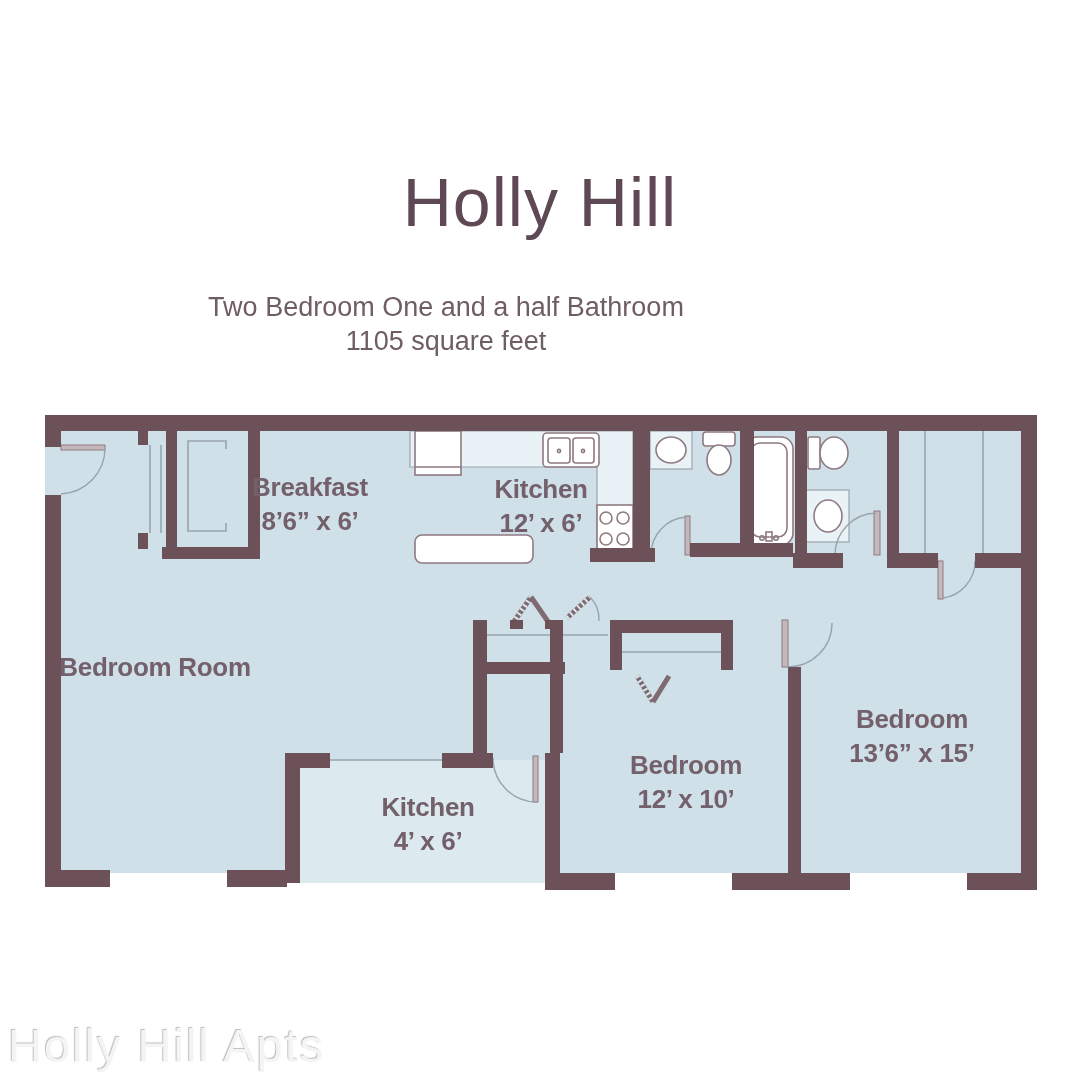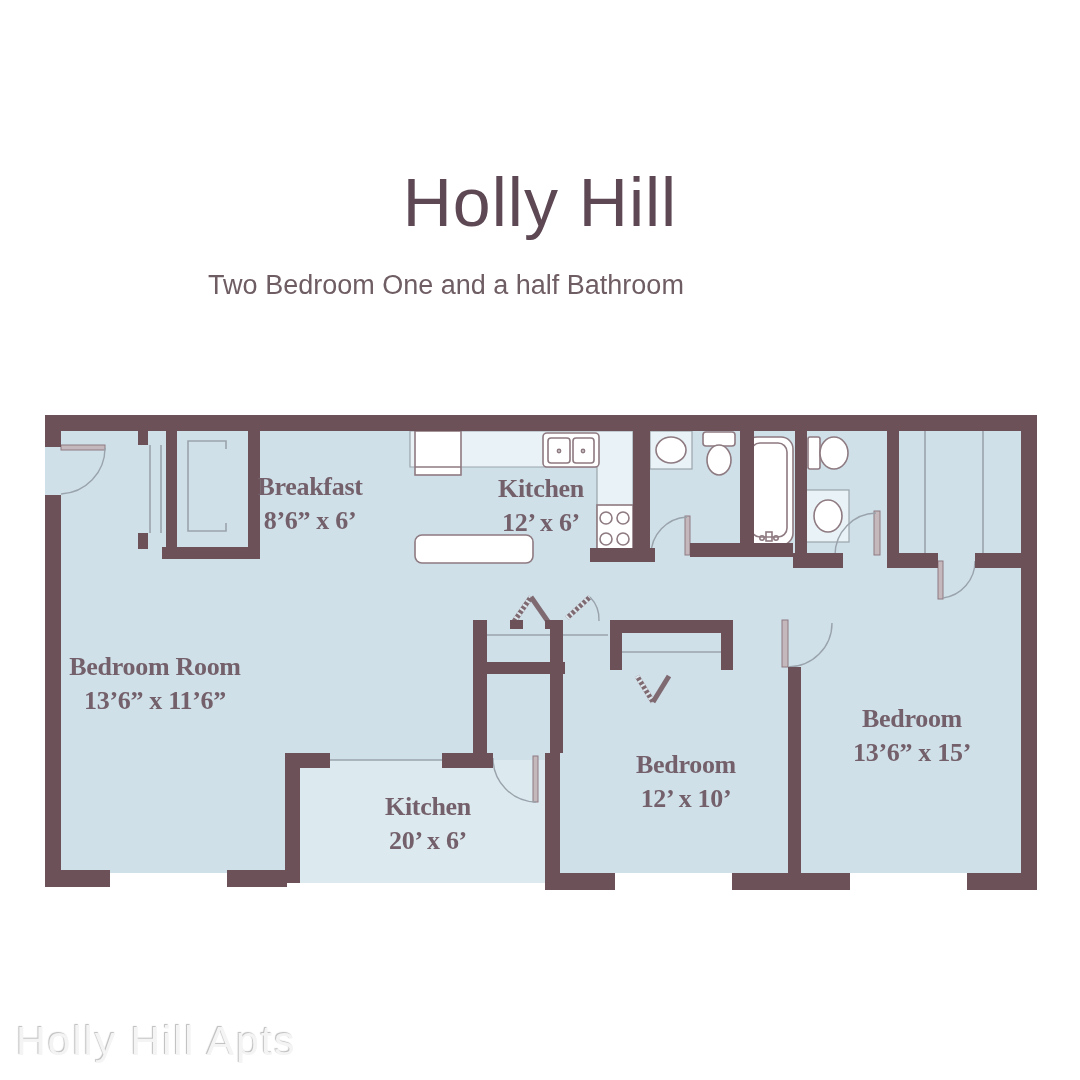--- a/index.html
+++ b/index.html
@@ -1,27 +1,27 @@
 <!DOCTYPE html>
 <html style="--wall: #6d5158; --floor: #cfe0e9; --terrace_floor: #dce9ef; --counter: #e9f2f6; --fixture_outline: #8e7a81; --line: #9aa3ab; --title_color: #5d4854; --subtitle_color: #6f5d64; --label_color: #73606a; --watermark_color: #f4f4f4;"><head>
 <meta charset="utf-8">
 <style>
   html,body{margin:0;padding:0;background:#ffffff;}
   #canvas{position:relative;width:1080px;height:1080px;background:#ffffff;overflow:hidden;
           font-family:"Liberation Sans", sans-serif;}
   .title{position:absolute;left:0;top:163px;width:1080px;text-align:center;
          font-size:68px;font-weight:400;color:var(--title_color);letter-spacing:1px;}
-  .subtitle{position:absolute;left:0;top:268px;width:892px;text-align:center;
+  .subtitle{position:absolute;left:0;top:290px;width:892px;text-align:center;
             font-size:27px;line-height:34px;font-weight:400;color:var(--subtitle_color);}
-  #plan{position:absolute;left:45px;top:415px;width:828px;height:475px;font-family:Liberation Serif, serif;}
+  #plan{position:absolute;left:45px;top:415px;width:828px;height:475px;}
   #plan svg{position:absolute;left:0;top:0;}
   .room-label{position:absolute;transform:translateX(-50%);text-align:center;
               font-size:26px;line-height:34px;font-weight:700;letter-spacing:-0.3px;
               color:var(--label_color);white-space:nowrap;}
-  .watermark{position:absolute;left:16px;top:1018px;font-size:41px;font-weight:400;
+  .watermark{position:absolute;left:8px;top:1018px;font-size:47px;font-weight:400;
              letter-spacing:2px;color:var(--watermark_color);
              text-shadow:-1px -1px 1px #bdbdbd, 1px 2px 0 #ffffff;}
   
   .floor{fill:var(--floor);}
   .terrace{fill:var(--terrace_floor);}
   .wall{fill:var(--wall);}
   .win{fill:#ffffff;}
   .fix{fill:#ffffff;stroke:var(--fixture_outline);stroke-width:1.6;}
   .fixline{fill:none;stroke:var(--fixture_outline);stroke-width:1.6;}
   .counter{fill:var(--counter);stroke:var(--line);stroke-width:1.2;}
@@ -32,20 +32,21 @@
   .hatch{stroke:#dde8ee;stroke-width:5;fill:none;stroke-dasharray:2,3;}
 </style>
 </head>
 <body>
 
 <div id="canvas">
 
   <div class="title">Holly Hill</div>
   <div class="subtitle">
     <div>Two Bedroom One and a half Bathroom</div>
+    <div>1105 square feet</div>
   </div>
 
   <div id="plan">
     <svg width="992" height="475" viewBox="0 0 992 475">
 
       <g>
         <rect class="floor" x="16" y="16" width="960" height="442"></rect>
         <rect class="floor" x="0" y="30" width="16" height="50"></rect>
         <rect class="terrace" x="255" y="345" width="245" height="123"></rect>
       </g>
@@ -181,25 +182,24 @@
     <div class="room-label" style="left:265px;top:55px;">
       <div>Breakfast</div>
       <div>8’6” x 6’</div>
     </div>
     <div class="room-label" style="left:496px;top:57px;">
       <div>Kitchen</div>
       <div>12’ x 6’</div>
     </div>
     <div class="room-label" style="left:110px;top:235px;">
       <div>Bedroom Room</div>
-      <div>13’6” x 11’6”</div>
     </div>
     <div class="room-label" style="left:383px;top:375px;">
       <div>Kitchen</div>
-      <div>20’ x 6’</div>
+      <div>4’ x 6’</div>
     </div>
     <div class="room-label" style="left:641px;top:333px;">
       <div>Bedroom</div>
       <div>12’ x 10’</div>
     </div>
     <div class="room-label" style="left:867px;top:287px;">
       <div>Bedroom</div>
       <div>13’6” x 15’</div>
     </div>
   </div>

